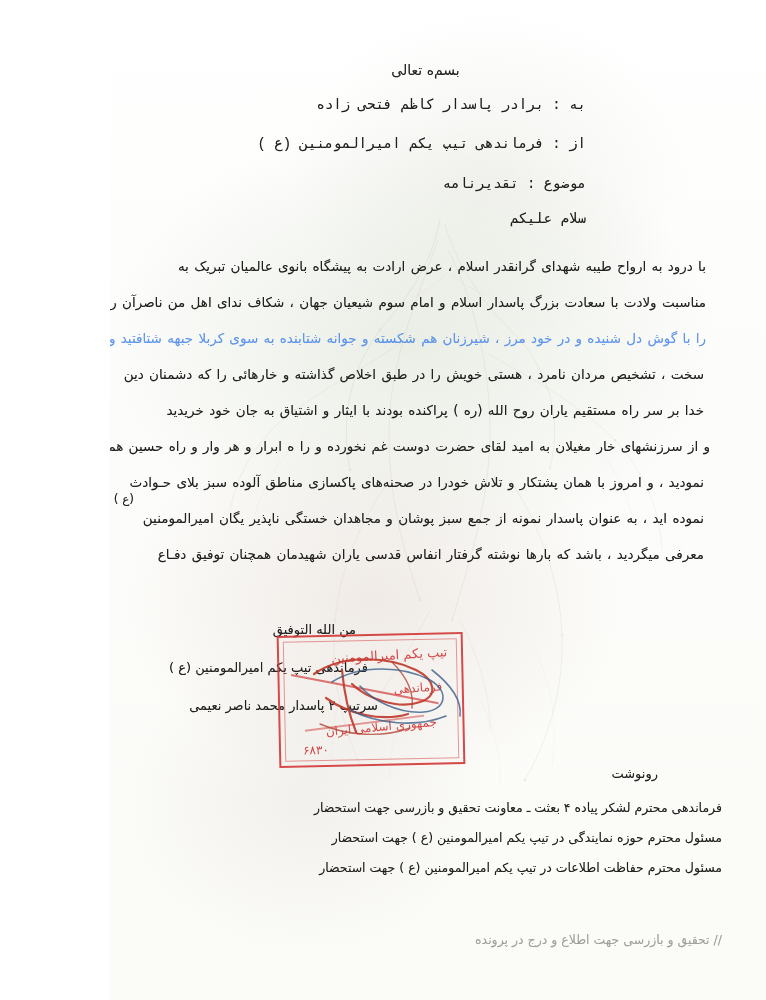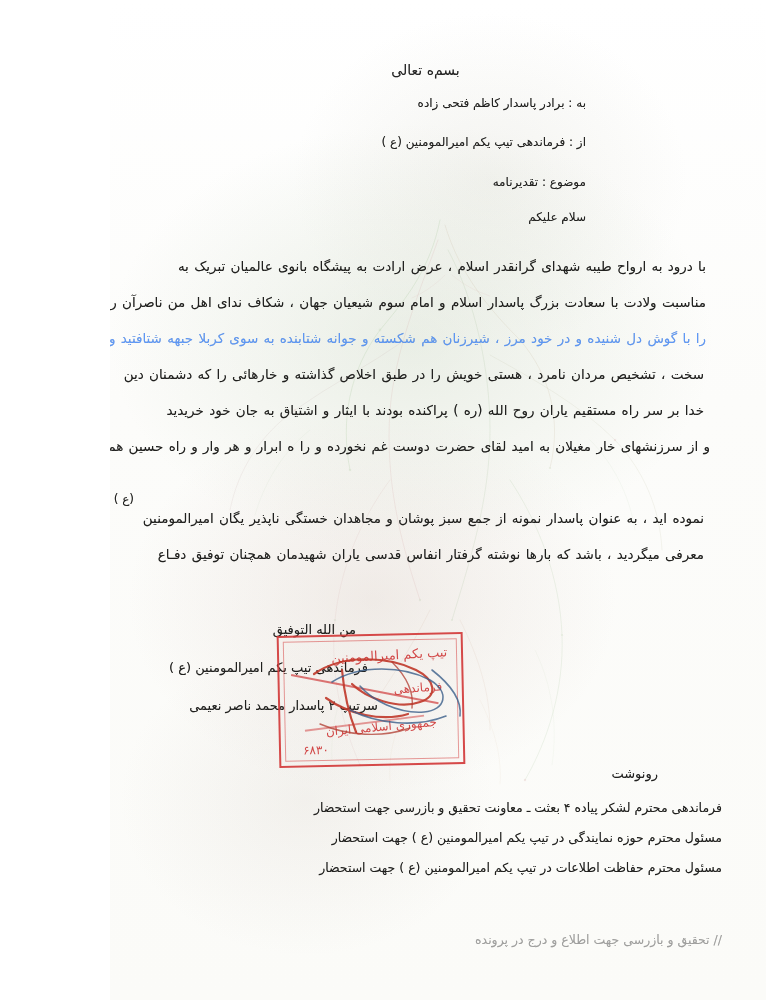--- a/index.html
+++ b/index.html
@@ -75,22 +75,23 @@
     font-family: "DejaVu Sans", sans-serif;
     color: #20201e;
     text-shadow: 0 0 0.6px rgba(0,0,0,0.25);
   }
   .basmala {
     font-size: 14px;
     letter-spacing: 3px;
     color: #232323;
   }
   .head-line {
-    font-size: 12px;
+    font-size: 14px;
     letter-spacing: 0.6px;
+    font-family: Liberation Mono, monospace;
   }
   .body-line {
     font-size: 13.5px;
     letter-spacing: 0.2px;
     word-spacing: 1px;
   }
   .sign-line {
     font-size: 13px;
   }
   .cc-line {
@@ -225,20 +226,21 @@
     <div class="line head-line" style="top:135px; right:180px;">از : فرماندهی تیپ یکم امیرالمومنین (ع )</div>
     <div class="line head-line" style="top:175px; right:180px;margin-left:42px;">موضوع : تقدیرنامه</div>
     <div class="line head-line" style="top:210px; right:180px;">سلام علیکم</div>
 
     <div class="line body-line" style="top:258px; right:60px;">با درود به ارواح طیبه شهدای گرانقدر اسلام ، عرض ارادت به پیشگاه بانوی عالمیان تبریک به</div>
     <div class="line body-line" style="top:294px; right:60px;">مناسبت ولادت با سعادت بزرگ پاسدار اسلام و امام سوم شیعیان جهان ، شکاف ندای اهل من ناصرآن روز آزاد</div>
     <div class="line body-line faded" style="top:330px; right:60px;">را با گوش دل شنیده و در خود مرز ، شیرزنان هم شکسته و جوانه شتابنده به سوی کربلا جبهه شتافتید و در آن روزهای</div>
     <div class="line body-line" style="top:366px; right:62px;">سخت ، تشخیص مردان نامرد ، هستی خویش را در طبق اخلاص گذاشته و خارهائی را که دشمنان دین</div>
     <div class="line body-line" style="top:402px; right:62px;">خدا بر سر راه مستقیم یاران روح الله (ره ) پراکنده بودند با ایثار و اشتیاق به جان خود خریدید</div>
     <div class="line body-line" style="top:438px; right:56px;">و از سرزنشهای خار مغیلان به امید لقای حضرت دوست غم نخورده و را ه ابرار و هر وار و راه حسین همـوار</div>
+    <div class="line body-line" style="top:474px; right:62px;">نمودید ، و امروز با همان پشتکار و تلاش خودرا در صحنه‌های پاکسازی مناطق آلوده سبز بلای حـوادث</div>
     <div class="line body-line" style="top:510px; right:62px;">نموده اید ، به عنوان پاسدار نمونه از جمع سبز پوشان و مجاهدان خستگی ناپذیر یگان امیرالمومنین</div>
     <div class="line body-line" style="top:546px; right:62px;">معرفی میگردید ، باشد که بارها نوشته گرفتار انفاس قدسی یاران شهیدمان همچنان توفیق دفـاع</div>
 
     <div class="line" style="top:492px; right:632px; font-size:12px;">(ع )</div>
 
     <div class="line sign-line" style="top:622px; right:410px;">من الله التوفیق</div>
     <div class="line sign-line" style="top:660px; right:398px;">فرماندهی تیپ یکم امیرالمومنین (ع )</div>
     <div class="line sign-line" style="top:698px; right:388px;">سرتیپ ۲ پاسدار      محمد ناصر نعیمی</div>
 
     <div class="stamp">

